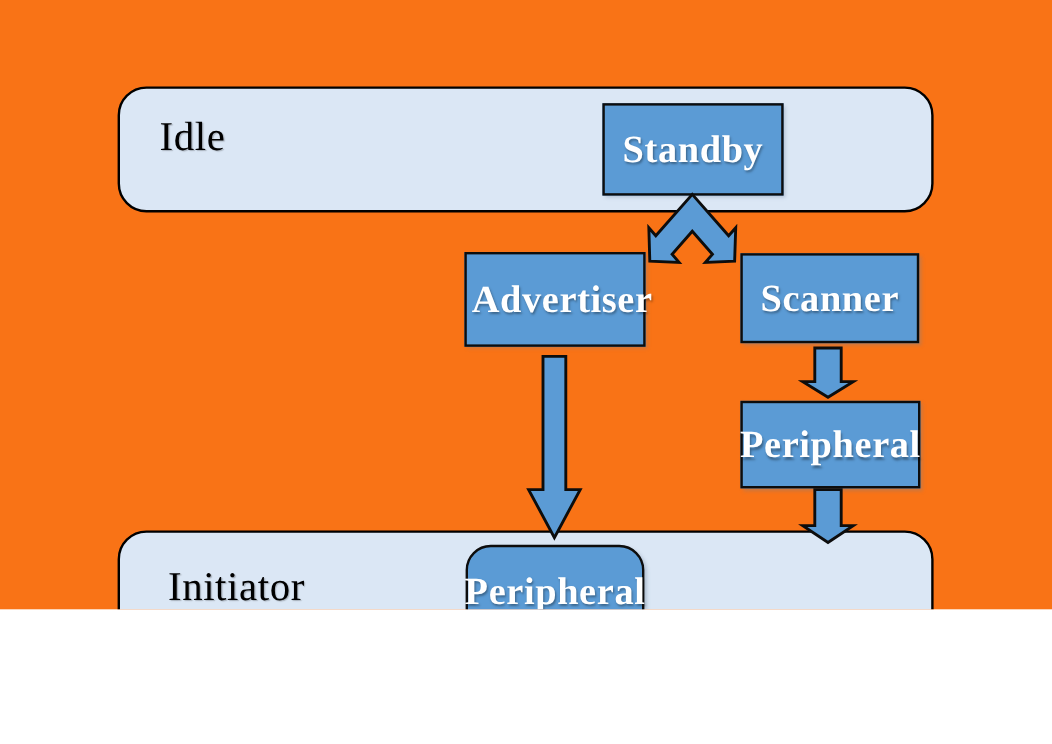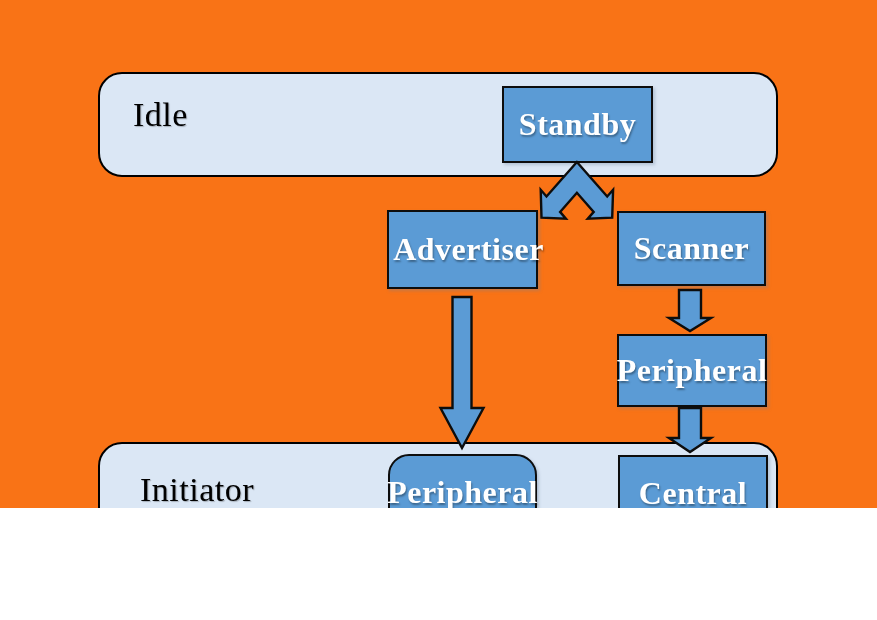--- a/index.html
+++ b/index.html
@@ -97,23 +97,20 @@
   </div>
 
   <div class="state state-initiator">
     <span class="state-label">Peripheral</span>
   </div>
 
   <div class="state state-peripheral">
     <span class="state-label">Peripheral</span>
   </div>
 
-  <div class="state state-central">
-    <span class="state-label">Central</span>
-  </div>
 
   <svg class="arrow arrow-bidir" width="74" height="57" viewBox="0 0 74 57">
     <polygon points="36.9,0 67.2,34.5 73.1,27.8 72.2,55.6 47.8,56.6 53.7,49.9 36.9,30.7
                      20.1,49.9 25.9,56.6 1.5,55.6 0.7,27.8 6.5,34.5"></polygon>
   </svg>
 
   <svg class="arrow arrow-adv-periph" width="46" height="154" viewBox="0 0 46 154">
     <polygon points="13.5,1 32.5,1 32.5,112 44.5,112 23,152 1.5,112 13.5,112"></polygon>
   </svg>
 

